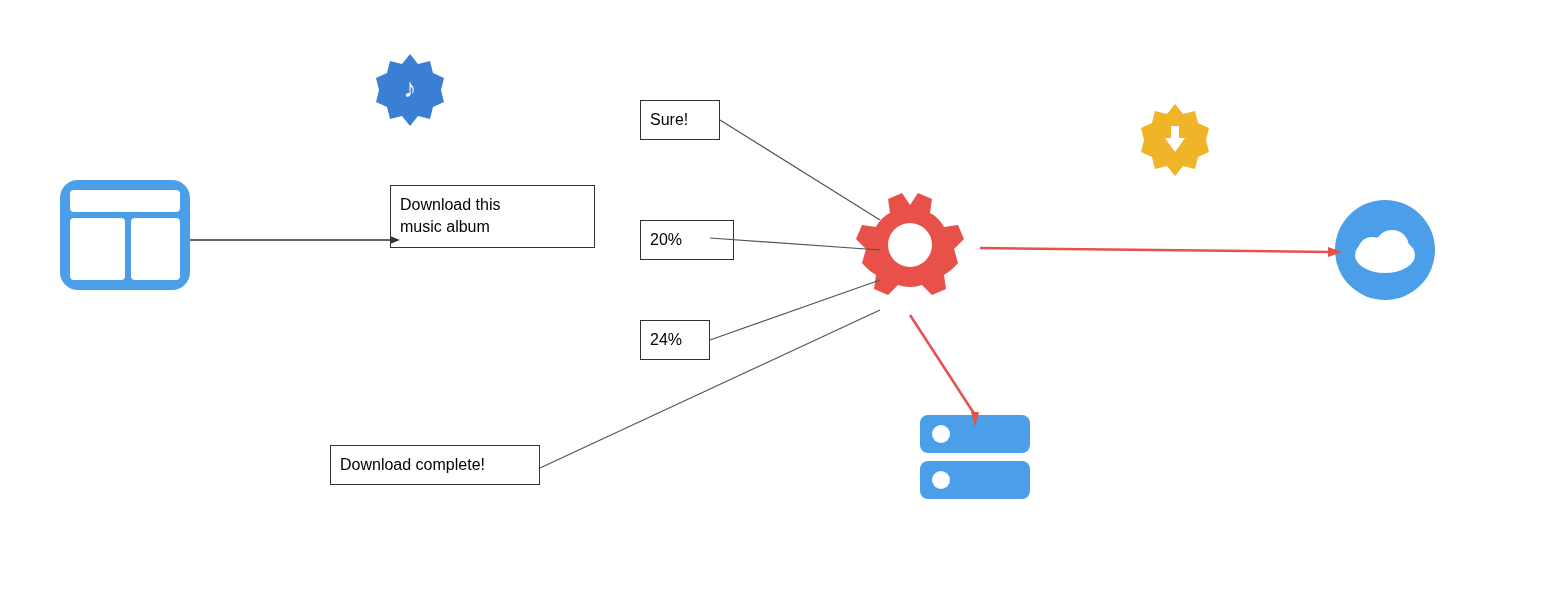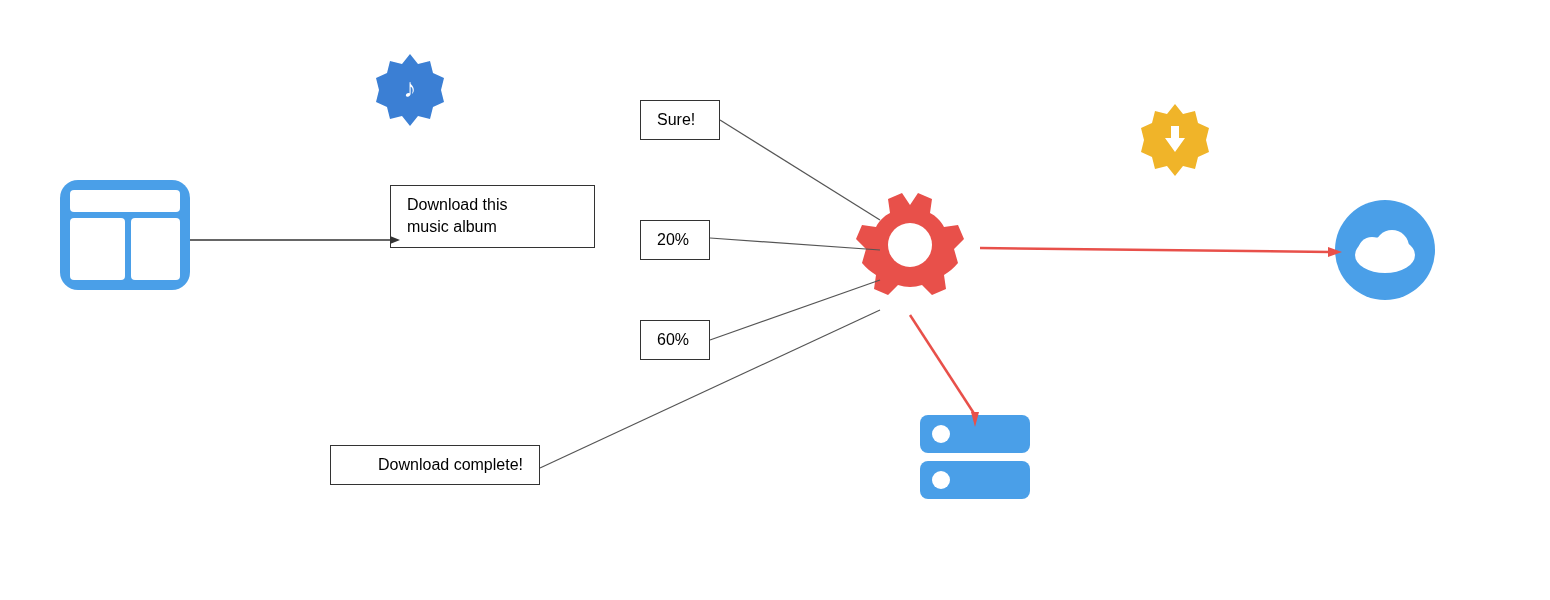--- a/index.html
+++ b/index.html
@@ -64,53 +64,52 @@
       top: 50px;
       width: 80px;
       height: 80px;
     }
 
     
     .text-box {
       position: absolute;
       border: 1.5px solid #333;
       background: white;
-      padding: 8px 16px;
+      padding: 8px 9px;
       font-size: 16px;
       line-height: 1.4;
     }
     .text-box-album {
       left: 390px;
       top: 185px;
       width: 205px;
     }
     .text-box-sure {
       left: 640px;
       top: 100px;
       width: 80px;
       font-size: 16px;
     }
     .text-box-20 {
       left: 640px;
       top: 220px;
-      width: 70px;
+      width: 94px;
       font-size: 16px;
     }
     .text-box-60 {
       left: 640px;
       top: 320px;
       width: 70px;
       font-size: 16px;
     }
     .text-box-complete {
       left: 330px;
       top: 445px;
       width: 210px;
       font-size: 16px;
-      text-align: right;
     }
 
     
     .gear-container {
       position: absolute;
       left: 840px;
       top: 175px;
       width: 140px;
       height: 140px;
     }
@@ -194,21 +193,21 @@
 
   <div class="text-box text-box-sure">
     <span>Sure!</span>
   </div>
 
   <div class="text-box text-box-20">
     <span>20%</span>
   </div>
 
   <div class="text-box text-box-60">
-    <span>60%</span>
+    <span>24%</span>
   </div>
 
   <div class="text-box text-box-complete">
     <span>Download complete!</span>
   </div>
 
   <div class="gear-container">
     <svg viewBox="0 0 140 140" width="140" height="140">
 
       <path d="M70,30 L78,18 L92,24 L90,38 C96,41 101,46 104,52 L118,50 L124,64 L114,74 L118,88 C114,93 109,97 104,100 L106,114 L92,120 L82,110 C78,111 74,112 70,112 C66,112 62,111 58,110 L48,120 L34,114 L36,100 C31,97 26,93 22,88 L26,74 L16,64 L22,50 L36,52 C39,46 44,41 50,38 L48,24 L62,18 Z" fill="#E8504A"></path>

